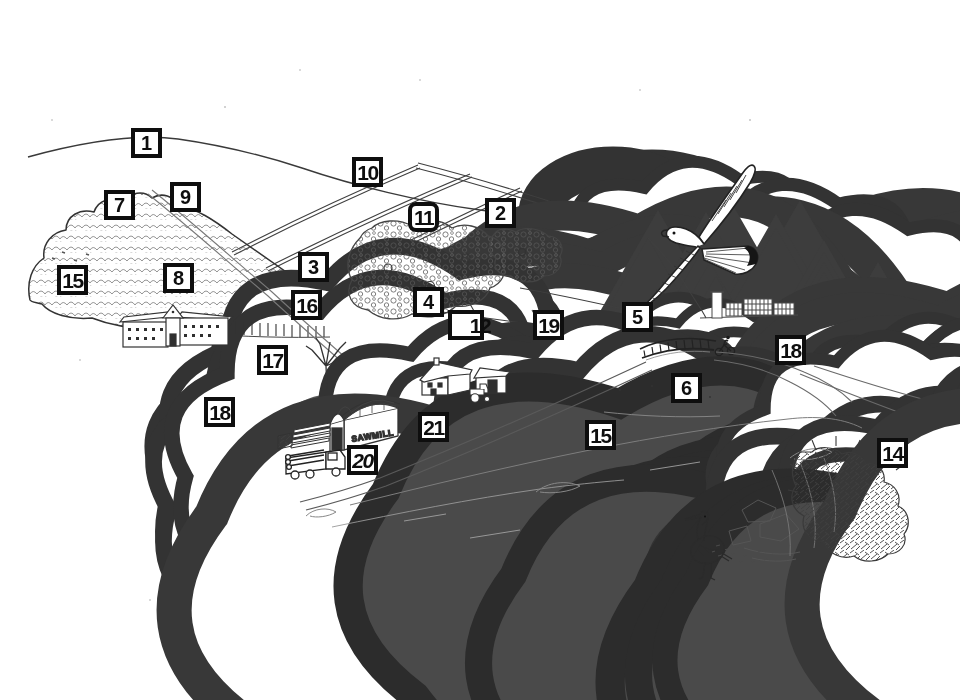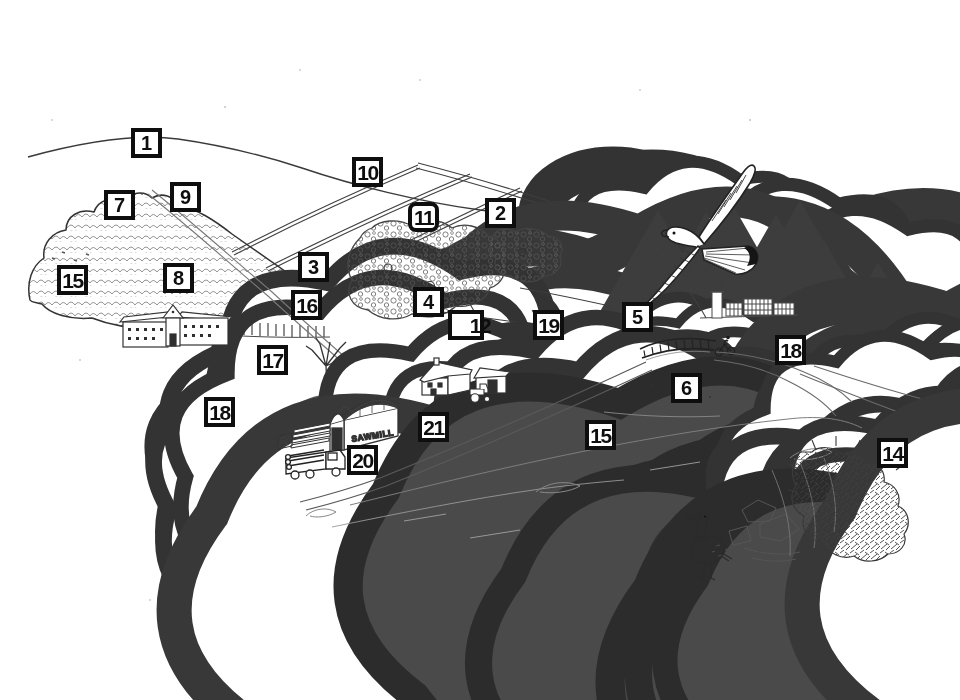--- a/index.html
+++ b/index.html
@@ -512,16 +512,16 @@
       <div class="marker" style="left: 413px; top: 287px;">4</div>
       <div class="marker two" style="left: 448px; top: 310px; padding-left: 28px;">12</div>
       <div class="marker two" style="left: 533px; top: 310px;">19</div>
       <div class="marker" style="left: 622px; top: 302px;">5</div>
       <div class="marker two" style="left: 233px; top: 345px; margin-left: 24px;">17</div>
       <div class="marker two" style="left: 168px; top: 397px; margin-left: 36px;">18</div>
       <div class="marker two" style="left: 775px; top: 335px;">18</div>
       <div class="marker" style="left: 671px; top: 373px;">6</div>
       <div class="marker two" style="left: 585px; top: 420px;">15</div>
       <div class="marker two" style="left: 418px; top: 412px;">21</div>
-      <div class="marker two" style="left: 347px; top: 445px;">20</div>
+      <div class="marker two" style="left: 347px; top: 445px; font-style: italic;">20</div>
       <div class="marker two" style="left: 877px; top: 438px;">14</div>
     </div>
 </div>
 
 </body></html>

